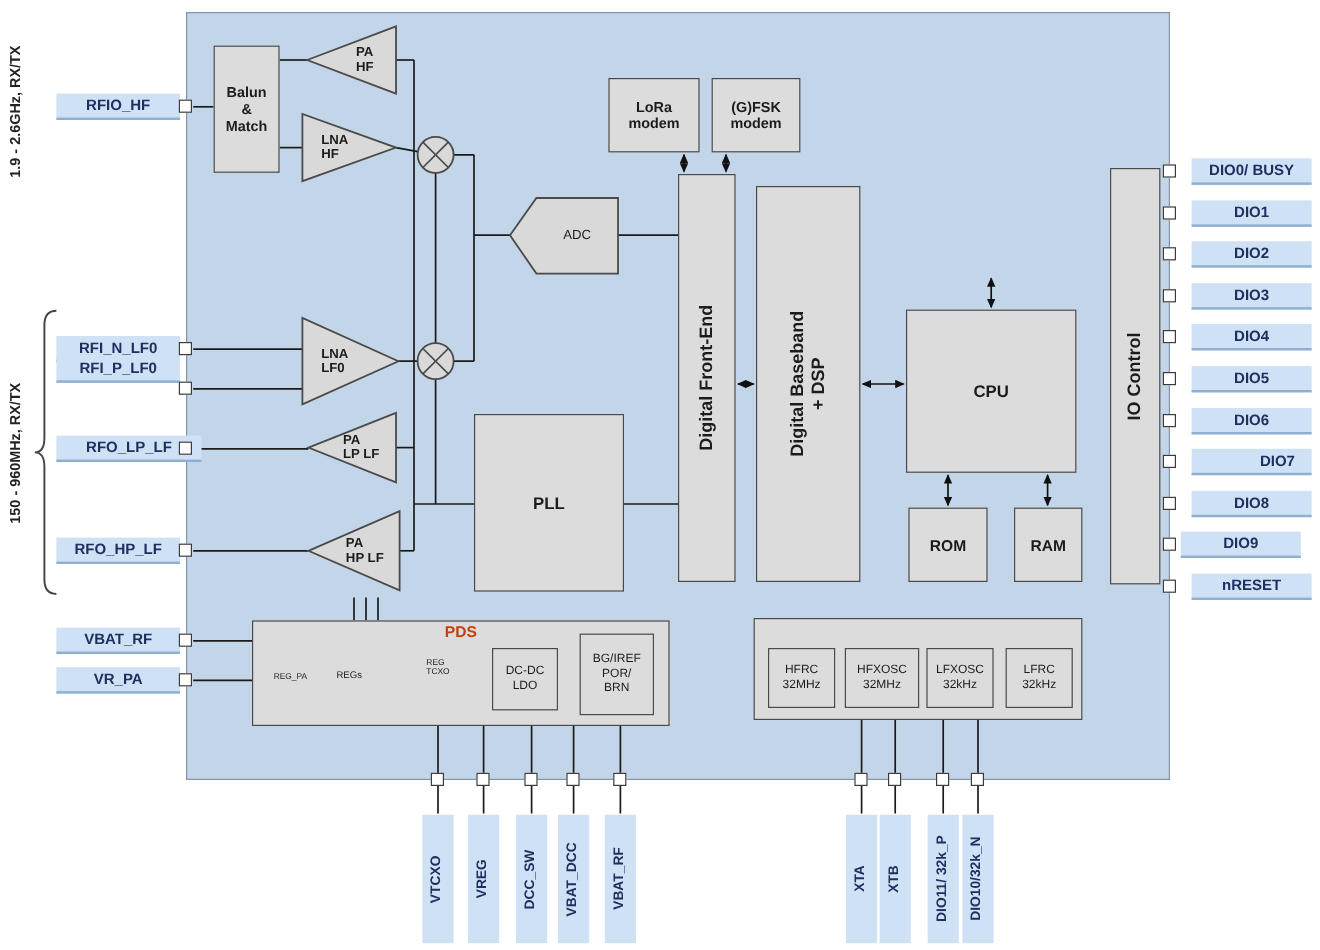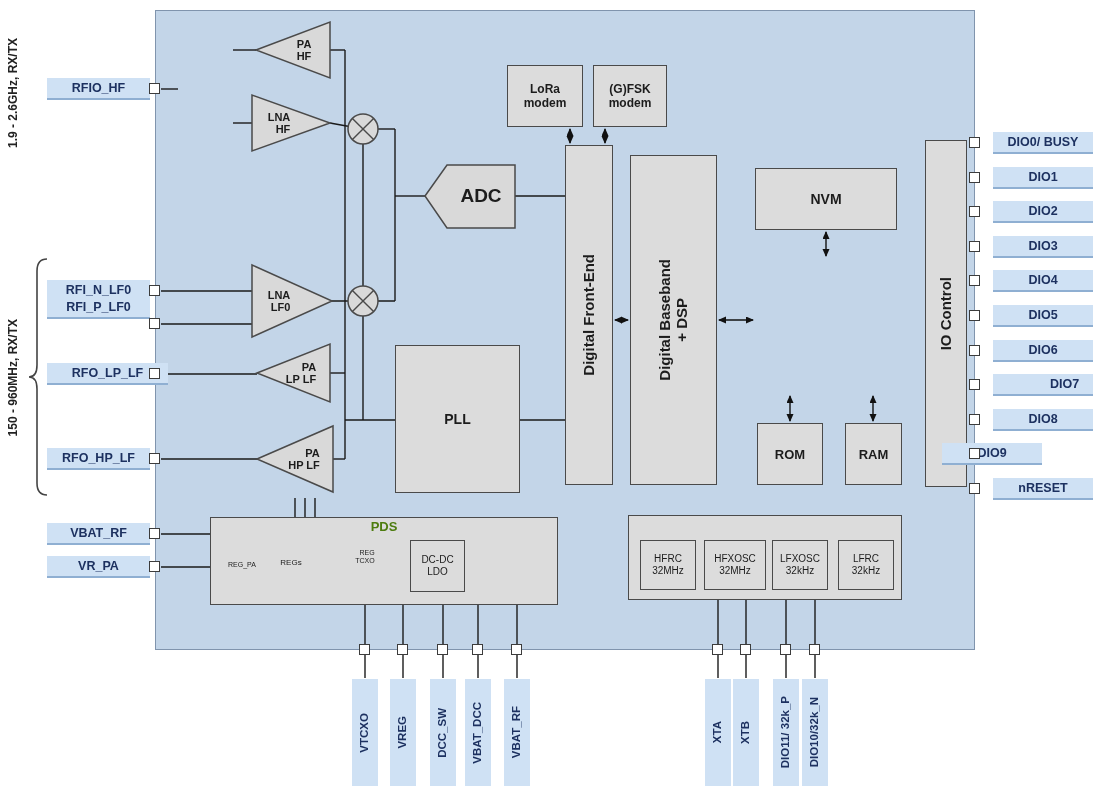--- a/index.html
+++ b/index.html
@@ -18,22 +18,22 @@
            color:#1d3160;font-weight:bold;font-size:12.5px;display:flex;align-items:center;
            justify-content:center;z-index:3;box-sizing:border-box;}
   .vlabel{position:absolute;width:26px;height:107px;top:679px;background:#cfe1f4;
           display:flex;align-items:center;justify-content:center;z-index:3;
           color:#1d3160;font-weight:bold;font-size:11.5px;box-sizing:border-box;}
   .pin{position:absolute;width:11px;height:11px;background:#ffffff;
        border:1.5px solid #3c3c3c;z-index:4;box-sizing:border-box;}
   .marginv{position:absolute;display:flex;align-items:center;justify-content:center;
            color:#222;font-weight:bold;font-size:12px;z-index:3;}
   .tinylbl{position:absolute;z-index:3;color:#1c1c1c;display:flex;align-items:center;
-           justify-content:center;text-align:right;white-space:pre-line;line-height:1.1;}
-  .ctrtitle{position:absolute;z-index:3;color:#4d7c0f;font-weight:bold;font-size:13px;
+           justify-content:center;text-align:left;white-space:pre-line;line-height:1.1;}
+  .ctrtitle{position:absolute;z-index:3;color:#c2410c;font-weight:bold;font-size:13px;
             text-align:center;}
 </style>
 </head>
 <body>
 
 <div class="stage">
 
   <div class="mainbox"></div>
 
   <svg class="abs" style="left:0;top:0;z-index:1" width="1100" height="792">
@@ -107,44 +107,49 @@
       <circle cx="363" cy="301" r="15"></circle>
     </g>
     <g stroke="#4a4a4a" stroke-width="1.4">
       <line x1="352.4" y1="118.4" x2="373.6" y2="139.6"></line>
       <line x1="352.4" y1="139.6" x2="373.6" y2="118.4"></line>
       <line x1="352.4" y1="290.4" x2="373.6" y2="311.6"></line>
       <line x1="352.4" y1="311.6" x2="373.6" y2="290.4"></line>
     </g>
   </svg>
 
+  <div class="blk" style="left:178px;top:38px;width:55px;height:106px;font-size:12px;font-weight:bold;">
+    <span class="mlt">Balun
+&amp;
+Match</span>
+    </div>
 
   <div class="blk" style="left:507px;top:65px;width:76px;height:62px;font-size:12px;font-weight:bold;">
     <span class="mlt">LoRa
 modem</span>
     </div>
 
   <div class="blk" style="left:593px;top:65px;width:74px;height:62px;font-size:12px;font-weight:bold;">
     <span class="mlt">(G)FSK
 modem</span>
     </div>
 
   <div class="blk" style="left:565px;top:145px;width:48px;height:340px;font-size:15px;font-weight:bold;">
     <span class="vtext">Digital Front-End</span>
     </div>
 
   <div class="blk" style="left:630px;top:155px;width:87px;height:330px;font-size:15px;font-weight:bold;">
     <span class="vtext">Digital Baseband
 + DSP</span>
     </div>
 
-  <div class="blk" style="left:755px;top:168px;width:142px;height:62px;font-size:14px;font-weight:bold;">
-    <span>NVM</span>
-    </div>
-
+
+  <div class="blk" style="left:755px;top:258px;width:142px;height:136px;font-size:14px;font-weight:bold;">
+    <span>CPU</span>
+    </div>
 
   <div class="blk" style="left:757px;top:423px;width:66px;height:62px;font-size:13px;font-weight:bold;">
     <span>ROM</span>
     </div>
 
   <div class="blk" style="left:845px;top:423px;width:57px;height:62px;font-size:13px;font-weight:bold;">
     <span>RAM</span>
     </div>
 
   <div class="blk" style="left:925px;top:140px;width:42px;height:347px;font-size:15px;font-weight:bold;">
@@ -153,20 +158,25 @@
 
   <div class="blk" style="left:395px;top:345px;width:125px;height:148px;font-size:14px;font-weight:bold;">
     <span>PLL</span>
     </div>
 
   <div class="blk" style="left:210px;top:517px;width:348px;height:88px;"></div>
   <div class="ctrtitle" style="left:210px;top:519px;width:348px;">PDS</div>
   <div class="blk" style="left:410px;top:540px;width:55px;height:52px;font-size:10px;">
     <span class="mlt">DC-DC
 LDO</span>
+    </div>
+  <div class="blk" style="left:483px;top:528px;width:62px;height:68px;font-size:10px;">
+    <span class="mlt">BG/IREF
+POR/
+BRN</span>
     </div>
   <div class="tinylbl" style="left:219px;top:558px;width:46px;height:14px;font-size:7px;">REG_PA</div>
   <div class="tinylbl" style="left:272px;top:556px;width:38px;height:14px;font-size:8px;">REGs</div>
   <div class="tinylbl" style="left:343px;top:545px;width:44px;height:24px;font-size:7px;">REG
 TCXO</div>
 
   <div class="blk" style="left:628px;top:515px;width:274px;height:85px;"></div>
   <div class="blk" style="left:640px;top:540px;width:56px;height:50px;font-size:10px;">
     <span class="mlt">HFRC
 32MHz</span>
@@ -187,21 +197,21 @@
   <div class="tinylbl" style="left:282px;top:28px;width:44px;height:44px;font-size:11px;font-weight:bold;">PA
 HF</div>
   <div class="tinylbl" style="left:256px;top:101px;width:46px;height:44px;font-size:11px;font-weight:bold;">LNA
 HF</div>
   <div class="tinylbl" style="left:256px;top:279px;width:46px;height:44px;font-size:11px;font-weight:bold;">LNA
 LF0</div>
   <div class="tinylbl" style="left:276px;top:351px;width:50px;height:44px;font-size:11px;font-weight:bold;">PA
 LP LF</div>
   <div class="tinylbl" style="left:278px;top:437px;width:52px;height:44px;font-size:11px;font-weight:bold;">PA
 HP LF</div>
-  <div class="tinylbl" style="left:447px;top:183px;width:68px;height:26px;font-size:19px;font-weight:bold;">ADC</div>
+  <div class="tinylbl" style="left:447px;top:183px;width:68px;height:26px;font-size:11px;font-weight:normal;">ADC</div>
 
   <div class="marginv" style="left:2px;top:28px;width:24px;height:130px;">
     <span class="vtext">1.9 - 2.6GHz, RX/TX</span>
     </div>
   <div class="marginv" style="left:2px;top:278px;width:24px;height:200px;">
     <span class="vtext">150 - 960MHz, RX/TX</span>
     </div>
 
   <div class="iolabel" style="left:47px;top:78px;width:103px;">
       <span>RFIO_HF</span>
@@ -245,21 +255,21 @@
     </div>
   <div class="iolabel" style="left:993px;top:340px;width:100px;">
       <span>DIO6</span>
     </div>
   <div class="iolabel" style="left:993px;top:374px;width:100px;padding-left:43px;">
       <span>DIO7</span>
     </div>
   <div class="iolabel" style="left:993px;top:409px;width:100px;">
       <span>DIO8</span>
     </div>
-  <div class="iolabel" style="left:942px;top:443px;width:100px;">
+  <div class="iolabel" style="left:984px;top:443px;width:100px;">
       <span>DIO9</span>
     </div>
   <div class="iolabel" style="left:993px;top:478px;width:100px;">
       <span>nRESET</span>
     </div>
 
   <div class="vlabel" style="left:352px;">
       <span class="vtext">VTCXO</span>
     </div>
   <div class="vlabel" style="left:390px;">

